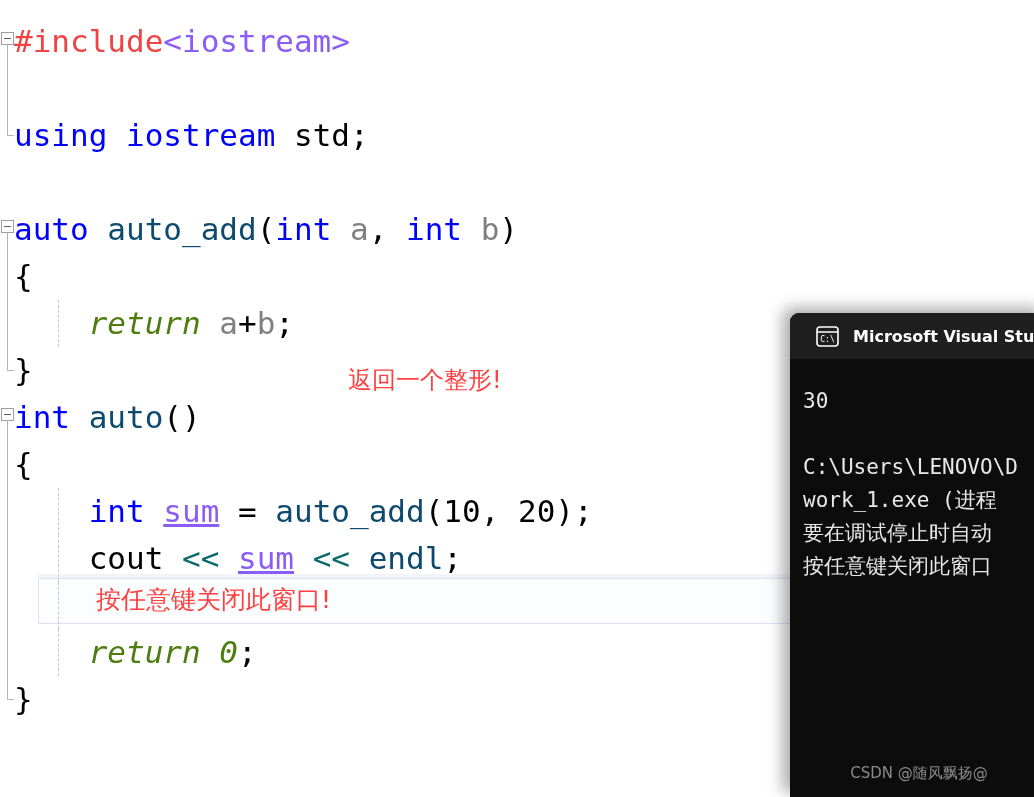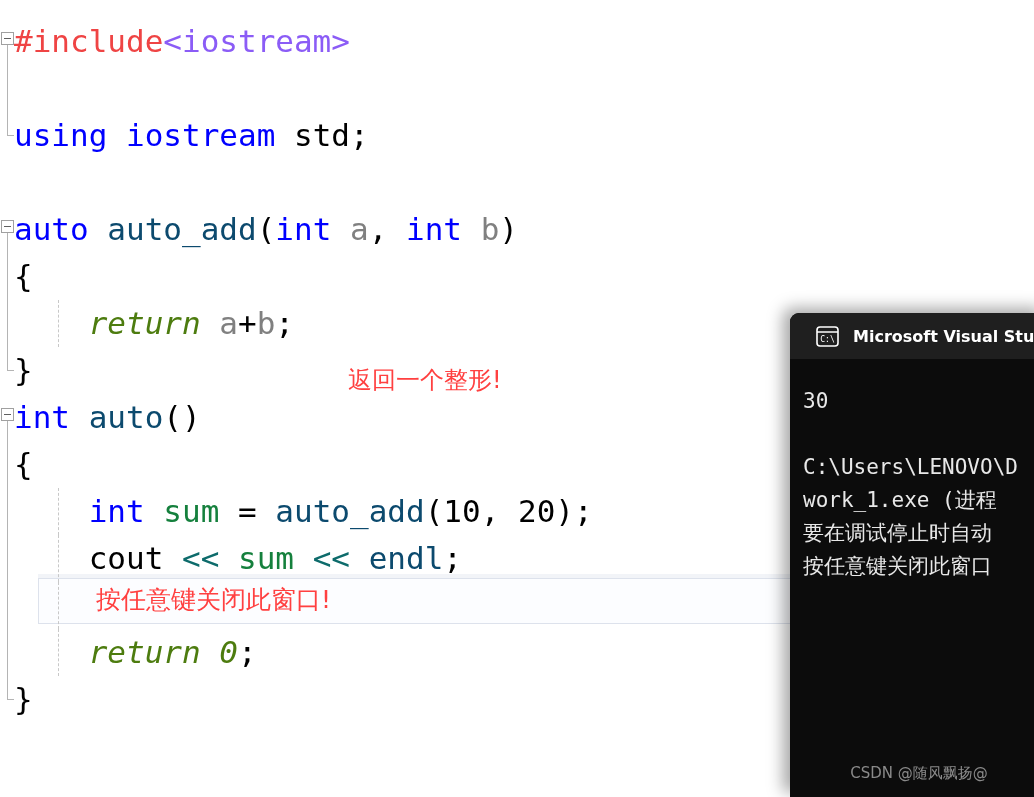--- a/index.html
+++ b/index.html
@@ -92,21 +92,21 @@
   }
 
   
   .t-pre   { color: #ef4444; }
   .t-str   { color: #8b5cf6; }
   .t-kw    { color: #0000ff; }
   .t-fn    { color: #0c4a6e; }
   .t-var   { color: #808080; }
   .t-ret   { color: #4d7c0f; font-style: italic; }
   .t-plain { color: #000000; }
-  .t-id    { color: #15803d; }
+  .t-id    { color: #8b5cf6; text-decoration: underline; }
   .t-op    { color: #0d6b6b; }
   .t-num   { color: #000000; text-align: right; }
 
   
   .annot {
     position: absolute;
     color: #ff4040;
     font-family: "DejaVu Sans", sans-serif;
     font-size: 24px;
     line-height: 32px;

